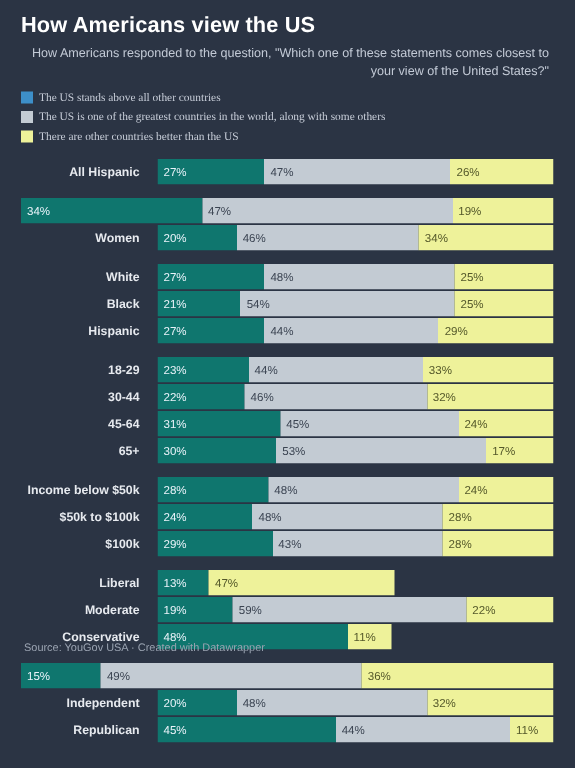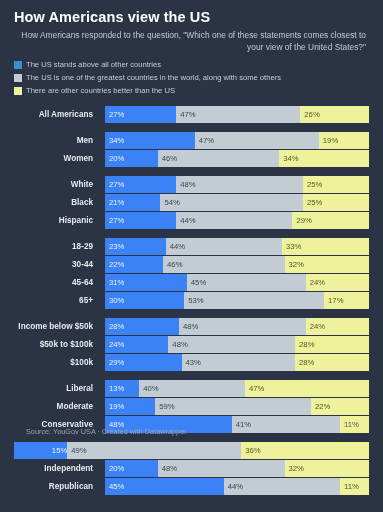--- a/index.html
+++ b/index.html
@@ -42,20 +42,21 @@
     flex-wrap: wrap;
     align-items: center;
     margin: 0 0 10px 0;
     max-width: 356px;
     row-gap: 3px;
   }
   .legend-item {
     display: flex;
     align-items: center;
     margin-right: 7px;
+    font-family: Liberation Serif, serif;
   }
   .legend-swatch {
     width: 8px;
     height: 8px;
     margin-right: 4px;
     flex: 0 0 auto;
   }
   .legend-label {
     font-size: 7.6px;
     color: #c7cdd8;
@@ -104,34 +105,34 @@
     display: flex;
     align-items: center;
     box-sizing: border-box;
     padding-left: 4px;
     font-size: 7.7px;
     line-height: 9px;
     overflow: hidden;
     white-space: nowrap;
   }
   .seg-above {
-    background: #3b82f6;
+    background: #0f766e;
     color: #eaf3fa;
   }
   .seg-greatest {
     background: #c3cbd3;
     color: #3b4452;
   }
   .seg-better {
     background: #eef29a;
     color: #54582a;
   }
   .footer {
     position: absolute;
-    left: 26px;
+    left: 16px;
     bottom: 11px;
     font-size: 7.3px;
     color: #9aa3b1;
     line-height: 10px;
     white-space: nowrap;
   }
 </style>
 </head>
 <body>
 
@@ -151,37 +152,36 @@
       </div>
       <div class="legend-item">
         <span class="legend-swatch" style="background: rgb(238, 242, 154);"></span>
         <span class="legend-label">There are other countries better than the US</span>
       </div>
     </div>
 
   <div class="groups">
       <div class="group">
         <div class="row">
-          <div class="row-label">All Americans</div>
+          <div class="row-label">All Hispanic</div>
           <div class="row-bar">
             <div class="seg seg-above" style="width: 27%;">
               <span>27%</span>
             </div>
             <div class="seg seg-greatest" style="width: 47%;">
               <span>47%</span>
             </div>
             <div class="seg seg-better" style="width: 26%;">
               <span>26%</span>
             </div>
           </div>
         </div>
       </div>
       <div class="group">
         <div class="row">
-          <div class="row-label">Men</div>
           <div class="row-bar">
             <div class="seg seg-above" style="width: 34%;">
               <span>34%</span>
             </div>
             <div class="seg seg-greatest" style="width: 47%;">
               <span>47%</span>
             </div>
             <div class="seg seg-better" style="width: 19%;">
               <span>19%</span>
             </div>
@@ -348,23 +348,20 @@
           </div>
         </div>
       </div>
       <div class="group">
         <div class="row">
           <div class="row-label">Liberal</div>
           <div class="row-bar">
             <div class="seg seg-above" style="width: 13%;">
               <span>13%</span>
             </div>
-            <div class="seg seg-greatest" style="width: 40%;">
-              <span>40%</span>
-            </div>
             <div class="seg seg-better" style="width: 47%;">
               <span>47%</span>
             </div>
           </div>
         </div>
         <div class="row">
           <div class="row-label">Moderate</div>
           <div class="row-bar">
             <div class="seg seg-above" style="width: 19%;">
               <span>19%</span>
@@ -376,33 +373,30 @@
               <span>22%</span>
             </div>
           </div>
         </div>
         <div class="row">
           <div class="row-label">Conservative</div>
           <div class="row-bar">
             <div class="seg seg-above" style="width: 48%;">
               <span>48%</span>
             </div>
-            <div class="seg seg-greatest" style="width: 41%;">
-              <span>41%</span>
-            </div>
             <div class="seg seg-better" style="width: 11%;">
               <span>11%</span>
             </div>
           </div>
         </div>
       </div>
       <div class="group">
         <div class="row">
           <div class="row-bar">
-            <div class="seg seg-above" style="width: 15%; justify-content: flex-end;">
+            <div class="seg seg-above" style="width: 15%;">
               <span>15%</span>
             </div>
             <div class="seg seg-greatest" style="width: 49%;">
               <span>49%</span>
             </div>
             <div class="seg seg-better" style="width: 36%;">
               <span>36%</span>
             </div>
           </div>
         </div>

